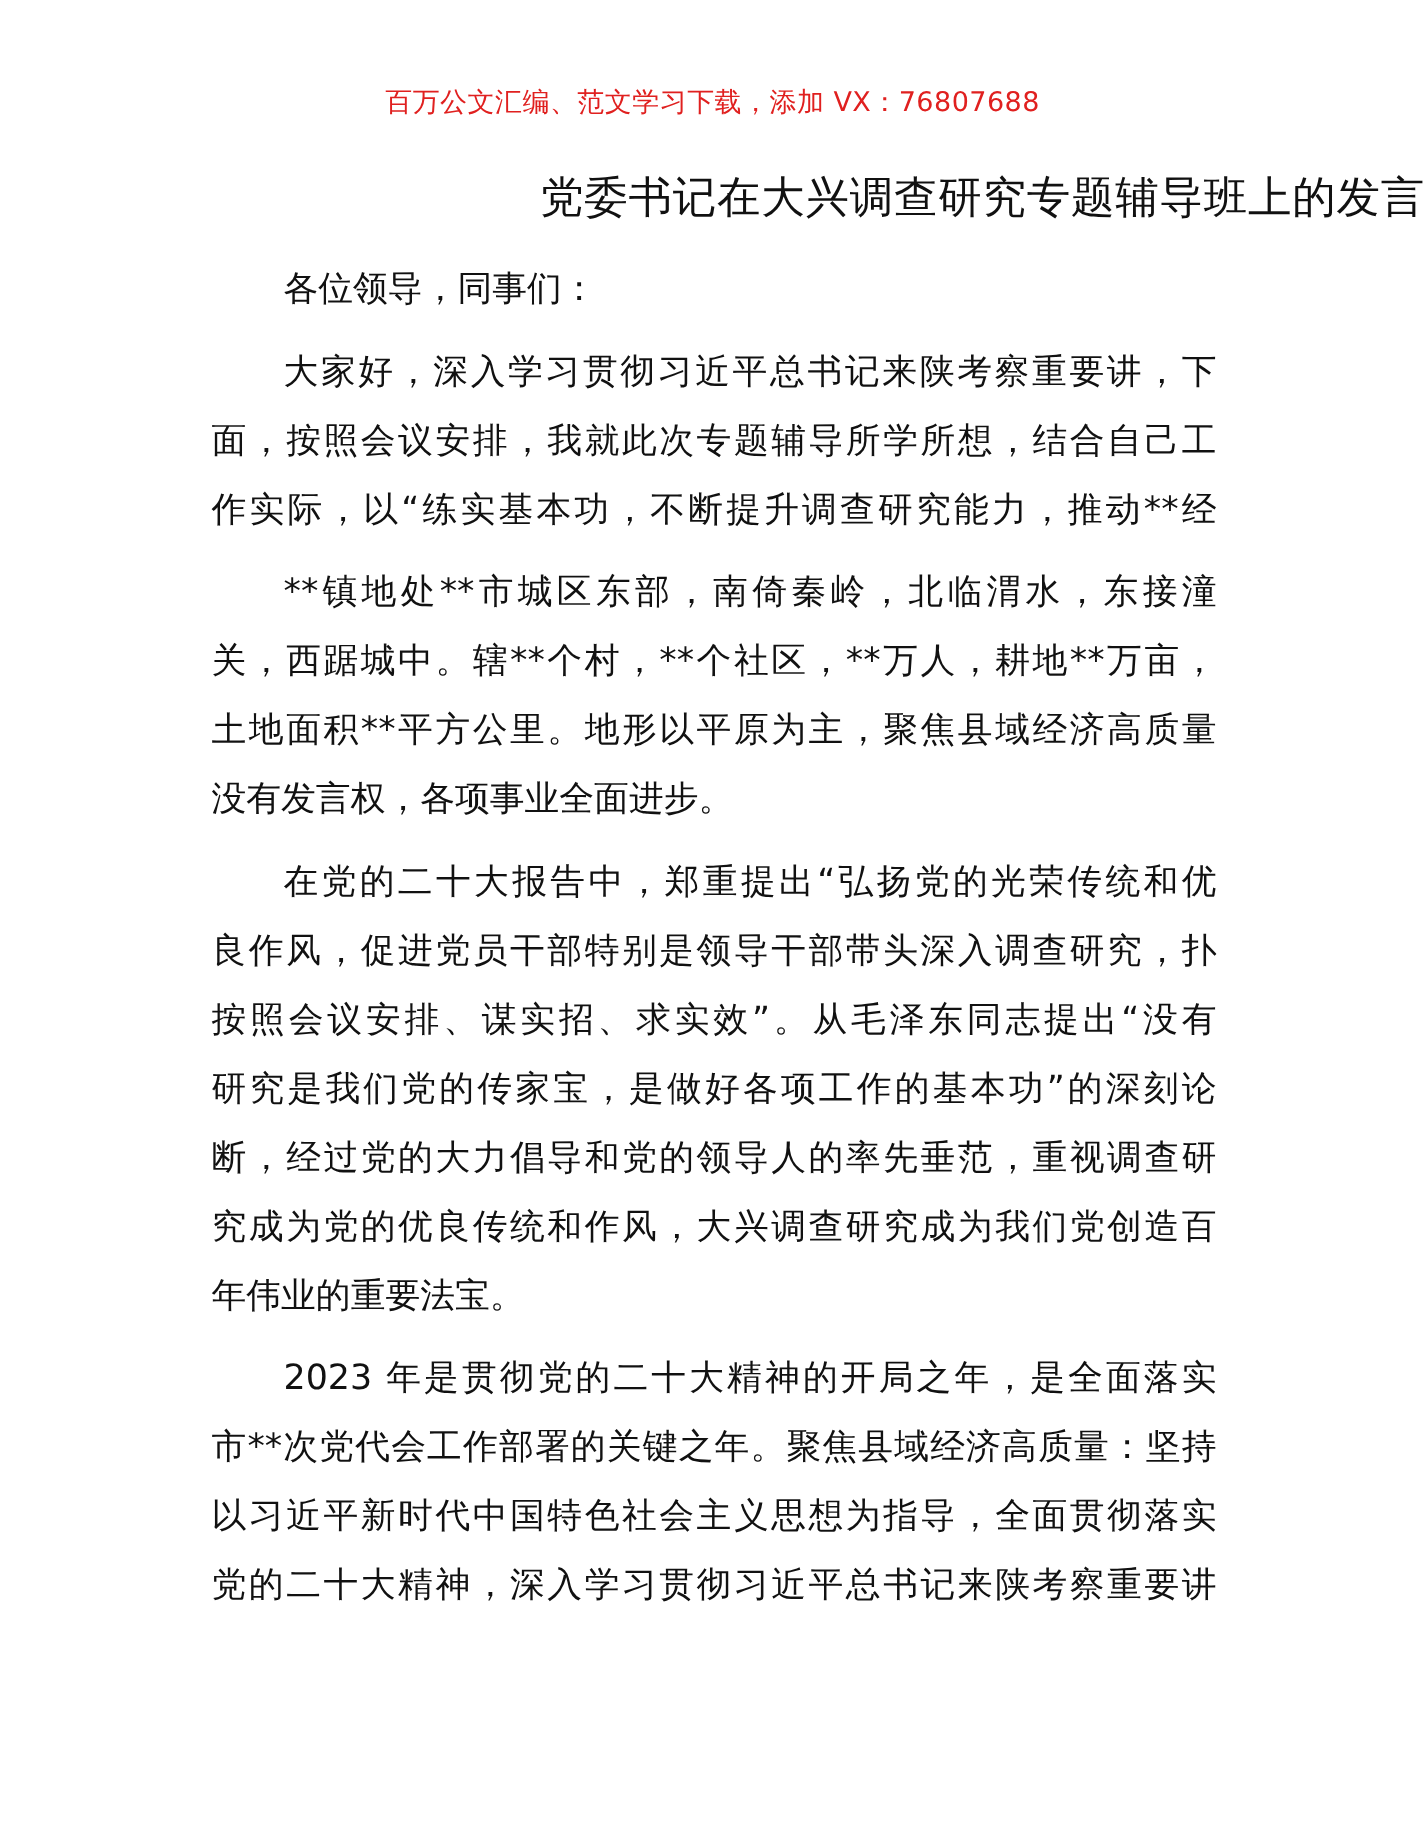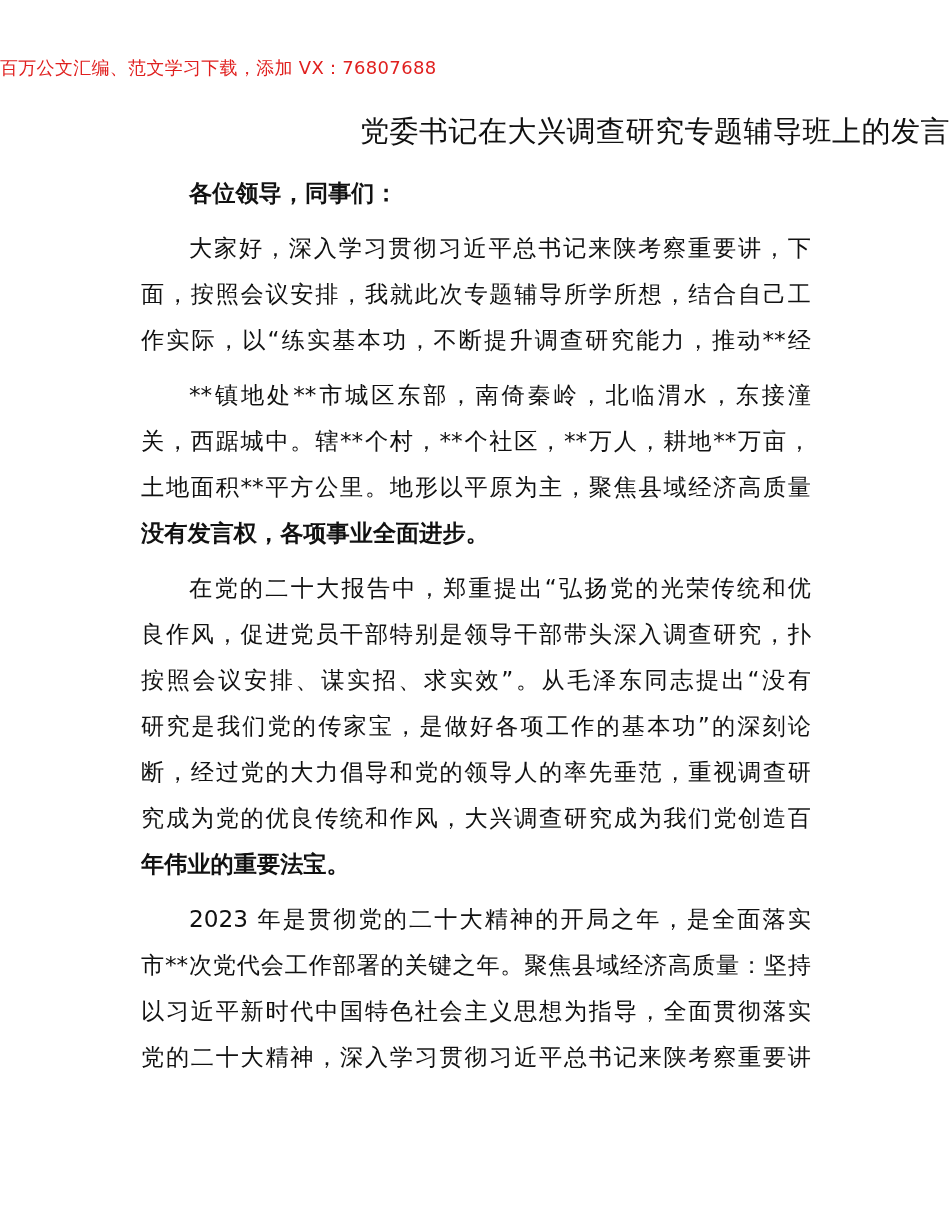--- a/index.html
+++ b/index.html
@@ -1,25 +1,25 @@
 <!DOCTYPE html>
 <html><head>
 <meta charset="utf-8">
 <style>
   html, body { margin: 0; padding: 0; background: #ffffff; }
   body { width: 950px; height: 1230px; overflow: hidden; position: relative;
          font-family: "DejaVu Sans", "Liberation Sans", sans-serif; color: #111; }
-  .watermark { position: absolute; top: 56px; left: 0; width: 950px; text-align: left;
+  .watermark { position: absolute; top: 56px; left: 0; width: 950px; text-align: center;
                font-size: 18px; color: #e0201f; letter-spacing: 0.3px; }
   .title { position: absolute; top: 112px; left: 0; width: 950px; text-align: right;
            font-size: 29px; color: #111; letter-spacing: 0.5px; }
   .body { position: absolute; top: 170px; left: 141px; width: 670px; }
   .line { height: 46px; line-height: 46px; font-size: 23.2px; white-space: nowrap;
           text-align: justify; text-align-last: justify; overflow: hidden; }
-  .line.last { text-align-last: left; font-weight: bold; }
+  .line.last { text-align-last: left; }
   .line.indent { padding-left: 48px; }
   .para-gap { height: 9px; }
 </style>
 </head>
 <body>
 
 <div class="watermark">百万公文汇编、范文学习下载，添加 VX：76807688</div>
 <div class="title">党委书记在大兴调查研究专题辅导班上的发言</div>
 
 <div class="body">

